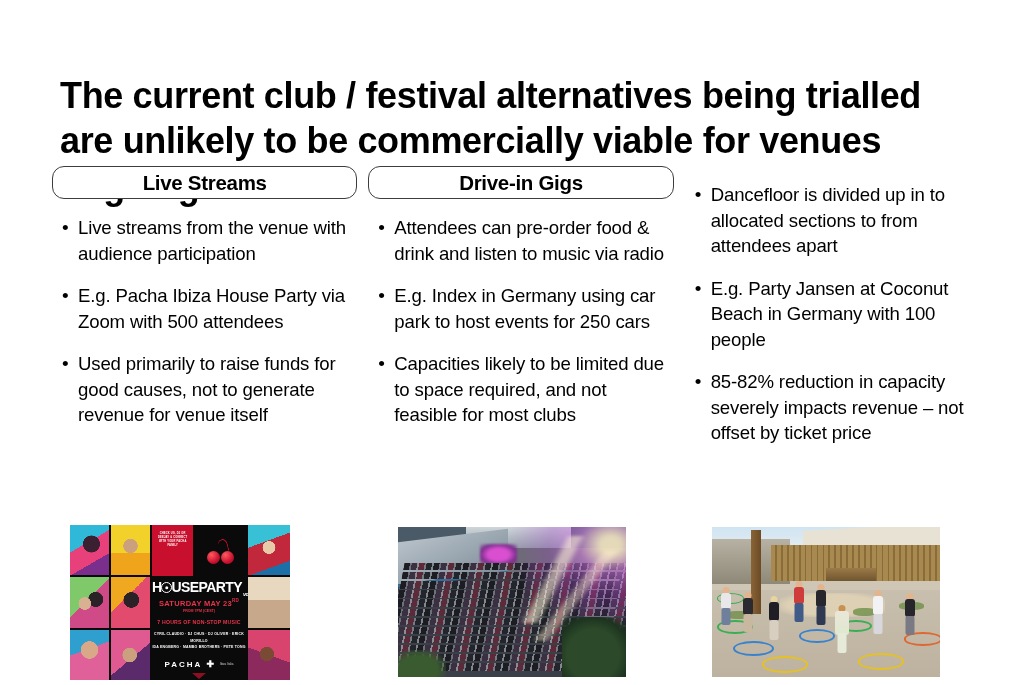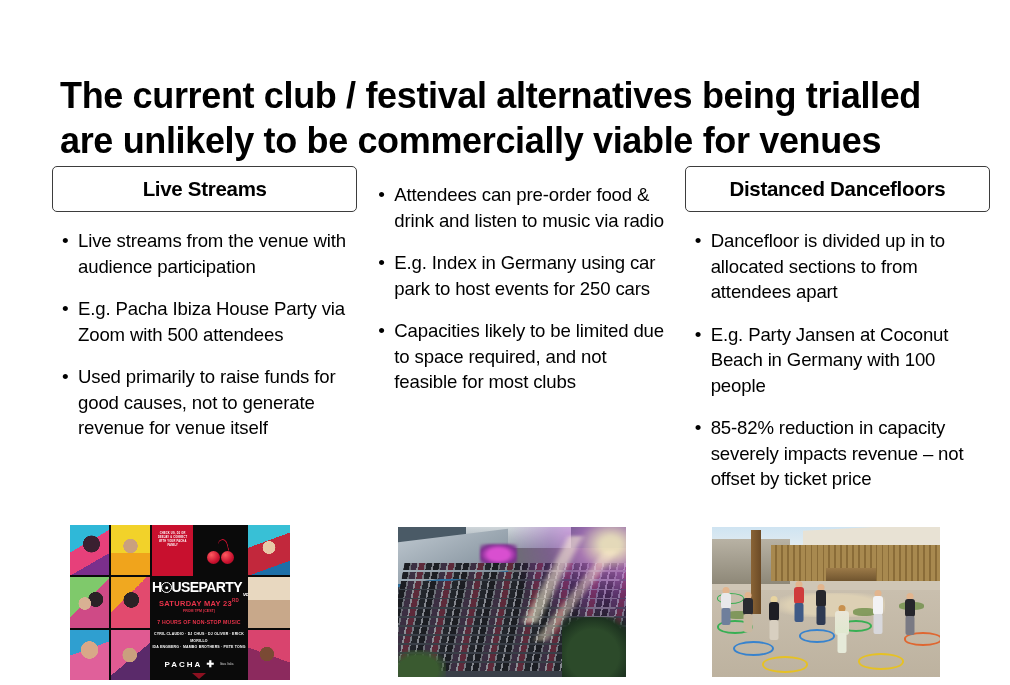--- a/index.html
+++ b/index.html
@@ -25,21 +25,21 @@
 
   
   .columns {
     position: absolute; left: 52px; top: 166px;
     width: 938px; height: 512px;
     display: flex; gap: 11px;
   }
   .col { width: 310px; display: flex; flex-direction: column; }
 
   .pill {
-    height: 46px; border: 1.3px solid #3d3d3d; border-radius: 5px;
+    height: 33px; border: 1.3px solid #3d3d3d; border-radius: 12px;
     background: #fff; display: flex; align-items: center; justify-content: center;
     box-shadow: 0 0 0 0 transparent;
   }
   .pill-label {
     font-size: 20.5px; font-weight: bold; color: #000; letter-spacing: -0.3px;
     white-space: nowrap;
   }
 
   .bullets { margin-top: 16px; padding-left: 10px; }
   .bullet { display: flex; margin-bottom: 17px; }
@@ -236,40 +236,40 @@
           <span class="btext">E.g. Pacha Ibiza House Party via Zoom with 500 attendees</span>
         </div>
         <div class="bullet">
           <span class="dot">•</span>
           <span class="btext">Used primarily to raise funds for good causes, not to generate revenue for venue itself</span>
         </div>
       </div>
     </div>
 
     <div class="col">
+      <div class="pill">
+        <span class="pill-label">Drive-in Gigs</span>
+      </div>
       <div class="bullets">
         <div class="bullet">
           <span class="dot">•</span>
           <span class="btext">Attendees can pre-order food &amp; drink and listen to music via radio</span>
         </div>
         <div class="bullet">
           <span class="dot">•</span>
           <span class="btext">E.g. Index in Germany using car park to host events for 250 cars</span>
         </div>
         <div class="bullet">
           <span class="dot">•</span>
           <span class="btext">Capacities likely to be limited due to space required, and not feasible for most clubs</span>
         </div>
       </div>
     </div>
 
     <div class="col">
-      <div class="pill">
-        <span class="pill-label">Distanced Dancefloors</span>
-      </div>
       <div class="bullets">
         <div class="bullet">
           <span class="dot">•</span>
           <span class="btext">Dancefloor is divided up in to allocated sections to from attendees apart</span>
         </div>
         <div class="bullet">
           <span class="dot">•</span>
           <span class="btext">E.g. Party Jansen at Coconut Beach in Germany with 100 people</span>
         </div>
         <div class="bullet">

